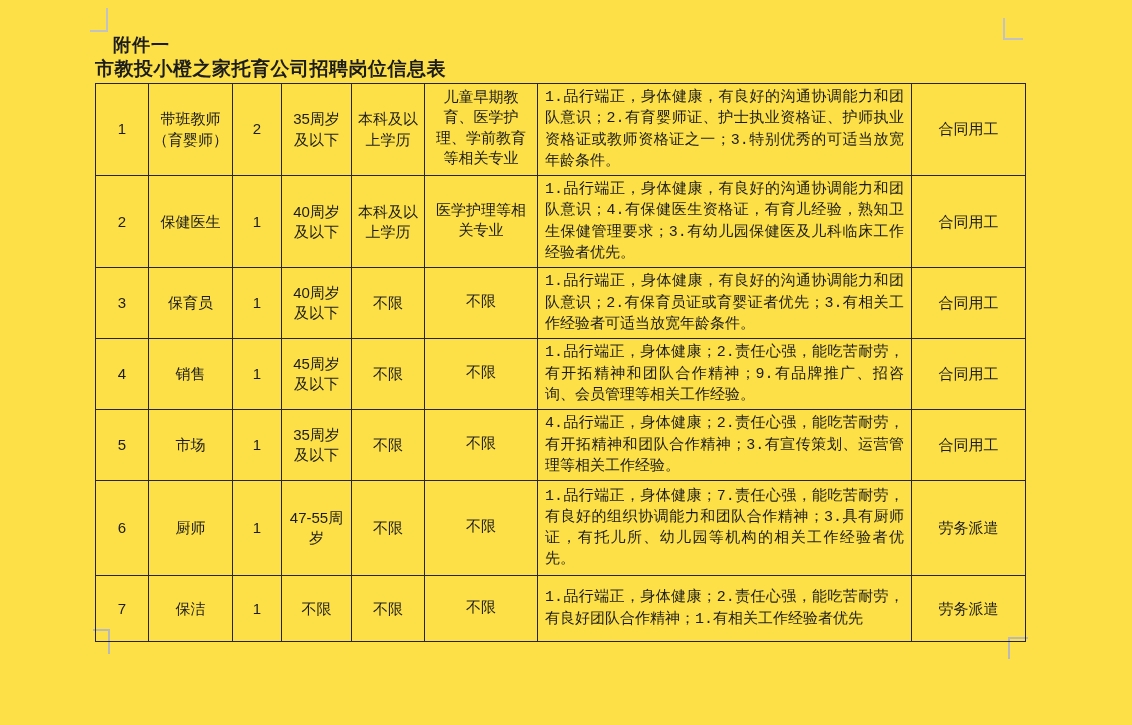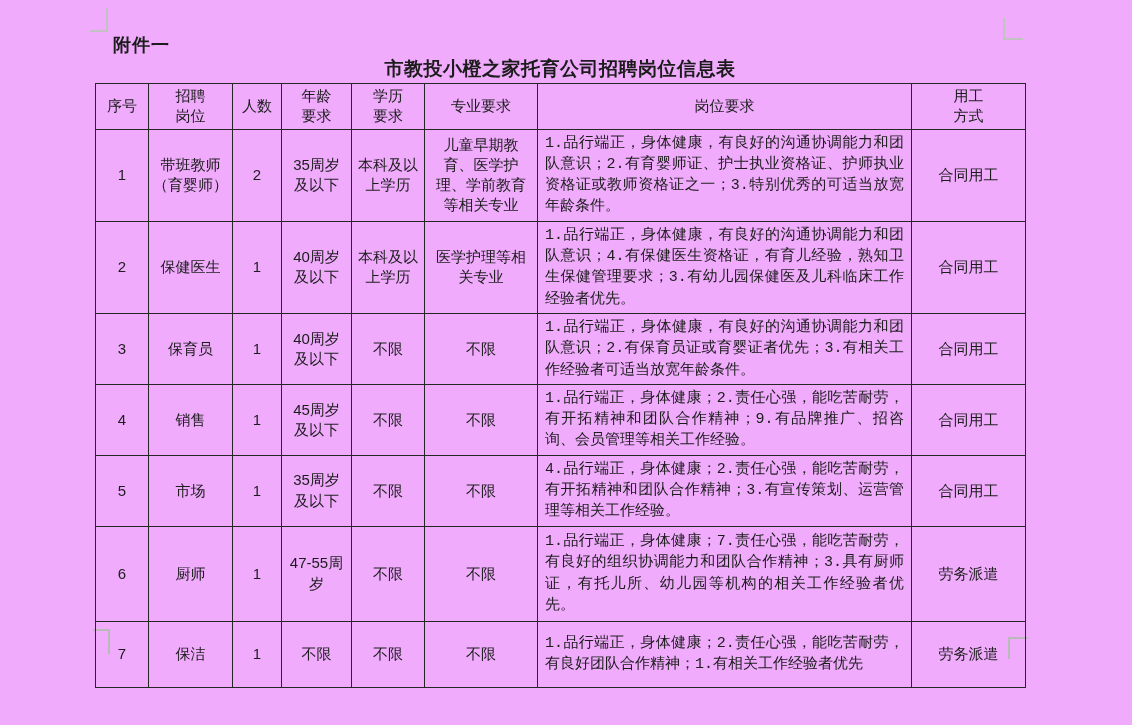--- a/index.html
+++ b/index.html
@@ -1,26 +1,26 @@
 <!DOCTYPE html>
 <html><head>
 <meta charset="utf-8">
 <style>
   html,body{margin:0;padding:0;}
   body{width:1132px;height:725px;background:#fbfbfb;font-family:"Liberation Sans","DejaVu Sans",sans-serif;color:#1c1c1c;}
-  .page{position:relative;width:1132px;height:725px;background:#f0abfc;overflow:hidden;}
+  .page{position:relative;width:1132px;height:725px;background:#fde047;overflow:hidden;}
 
   .attachment{position:absolute;left:113px;top:33px;font-size:18px;font-weight:600;letter-spacing:1px;}
-  .doc-title{position:absolute;left:95px;top:56px;width:930px;text-align:center;font-size:19px;font-weight:700;letter-spacing:0.5px;}
+  .doc-title{position:absolute;left:95px;top:56px;width:930px;font-size:19px;font-weight:700;letter-spacing:0.5px;}
 
   table.job-table{position:absolute;left:95px;top:83px;width:930px;border-collapse:collapse;table-layout:fixed;}
   .job-table th,.job-table td{border:1.5px solid #262626;text-align:center;vertical-align:middle;font-size:15px;line-height:1.35;padding:2px 4px;font-weight:400;overflow:hidden;}
   .job-table th{white-space:pre-line;}
   .job-table td.req{text-align:justify;text-justify:inter-ideograph;padding:3px 7px;line-height:1.42;font-size:15px;font-family:Liberation Mono, monospace;}
-  .job-table td.major{padding:2px 6px;}
+  .job-table td.major{padding:2px 6px;font-family:Liberation Mono, monospace;}
 
   
   .corner{position:absolute;pointer-events:none;}
   .corner.tl{left:90px;top:8px;width:16px;height:22px;border-right:2px solid #c2c2c2;border-bottom:2px solid #c2c2c2;}
   .corner.tr{left:1003px;top:18px;width:18px;height:20px;border-left:2px solid #c2c2c2;border-bottom:2px solid #c2c2c2;}
   .corner.bl{left:93px;top:629px;width:15px;height:23px;border-top:2px solid #b9b9b9;border-right:2px solid #b9b9b9;}
   .corner.br{left:1008px;top:637px;width:18px;height:20px;border-top:2px solid #b9b9b9;border-left:2px solid #b9b9b9;}
 </style>
 </head>
 <body>
@@ -40,34 +40,20 @@
       <col style="width:53px">
         <col style="width:84px">
         <col style="width:49px">
         <col style="width:70px">
       <col style="width:73px">
         <col style="width:113px">
         <col style="width:374px">
         <col style="width:114px">
     </colgroup>
     <tbody>
-      <tr style="height:45px">
-        <th>序号</th>
-        <th>招聘
-岗位</th>
-        <th>人数</th>
-        <th>年龄
-要求</th>
-        <th>学历
-要求</th>
-        <th>专业要求</th>
-        <th>岗位要求</th>
-        <th>用工
-方式</th>
-      </tr>
 
       <tr style="height:85px">
         <td>1</td>
         <td>带班教师（育婴师）</td>
         <td>2</td>
         <td>35周岁及以下</td>
         <td>本科及以上学历</td>
         <td class="major">儿童早期教育、医学护理、学前教育等相关专业</td>
         <td class="req">1.品行端正，身体健康，有良好的沟通协调能力和团队意识；2.有育婴师证、护士执业资格证、护师执业资格证或教师资格证之一；3.特别优秀的可适当放宽年龄条件。</td>
         <td>合同用工</td>

